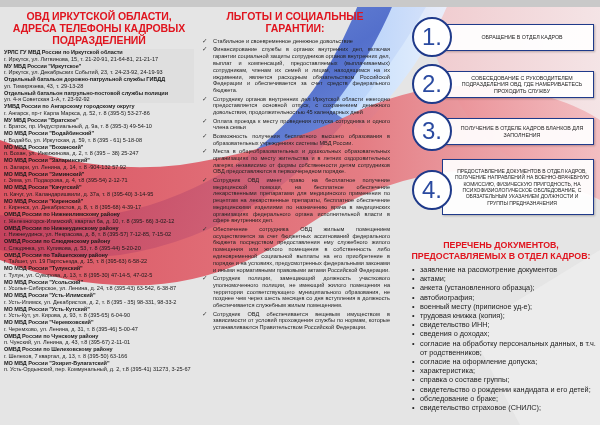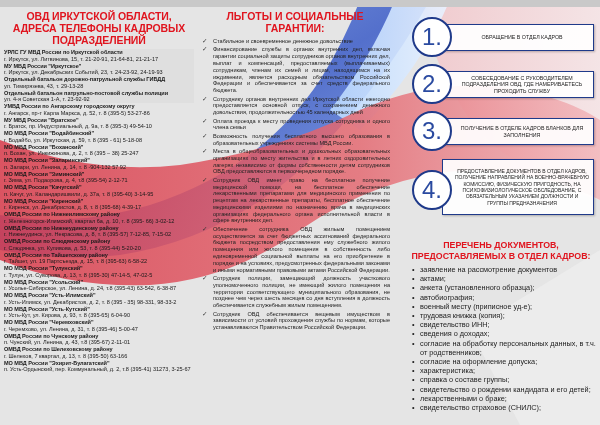--- a/index.html
+++ b/index.html
@@ -219,17 +219,17 @@
         <li>автобиография;</li>
         <li>военный месту (приписное уд-е);</li>
         <li>трудовая книжка (копия);</li>
         <li>свидетельство ИНН;</li>
         <li>сведения о доходах;</li>
         <li>согласие на обработку персональных данных, в т.ч. от родственников;</li>
         <li>согласие на оформление допуска;</li>
         <li>характеристика;</li>
         <li>справка о составе группы;</li>
         <li>свидетельство о рождении кандидата и его детей;</li>
-        <li>лекарственными о браке;</li>
+        <li>обследование о браке;</li>
         <li>свидетельство страховое (СНИЛС);</li>
       </ul>
   </div>
 </div>
 
 </body></html>

